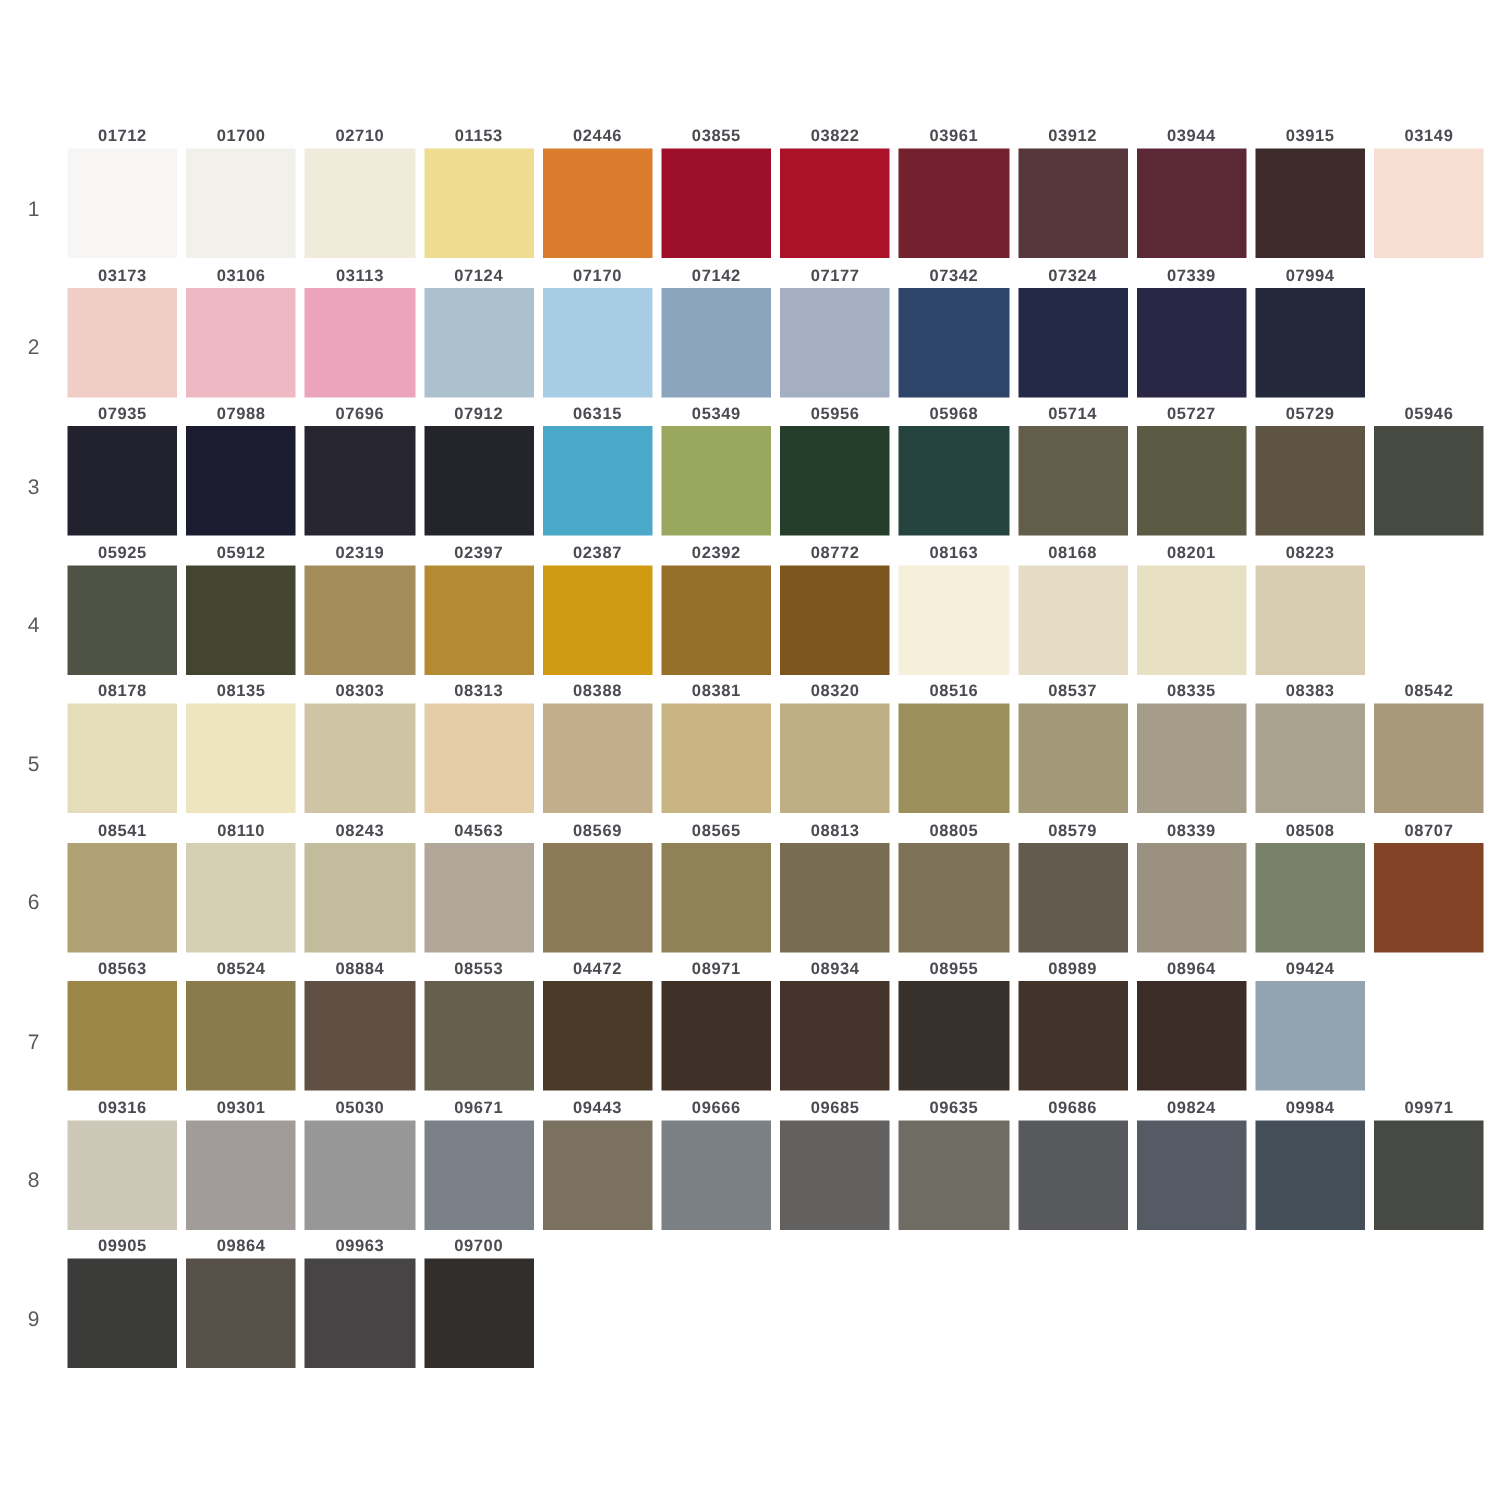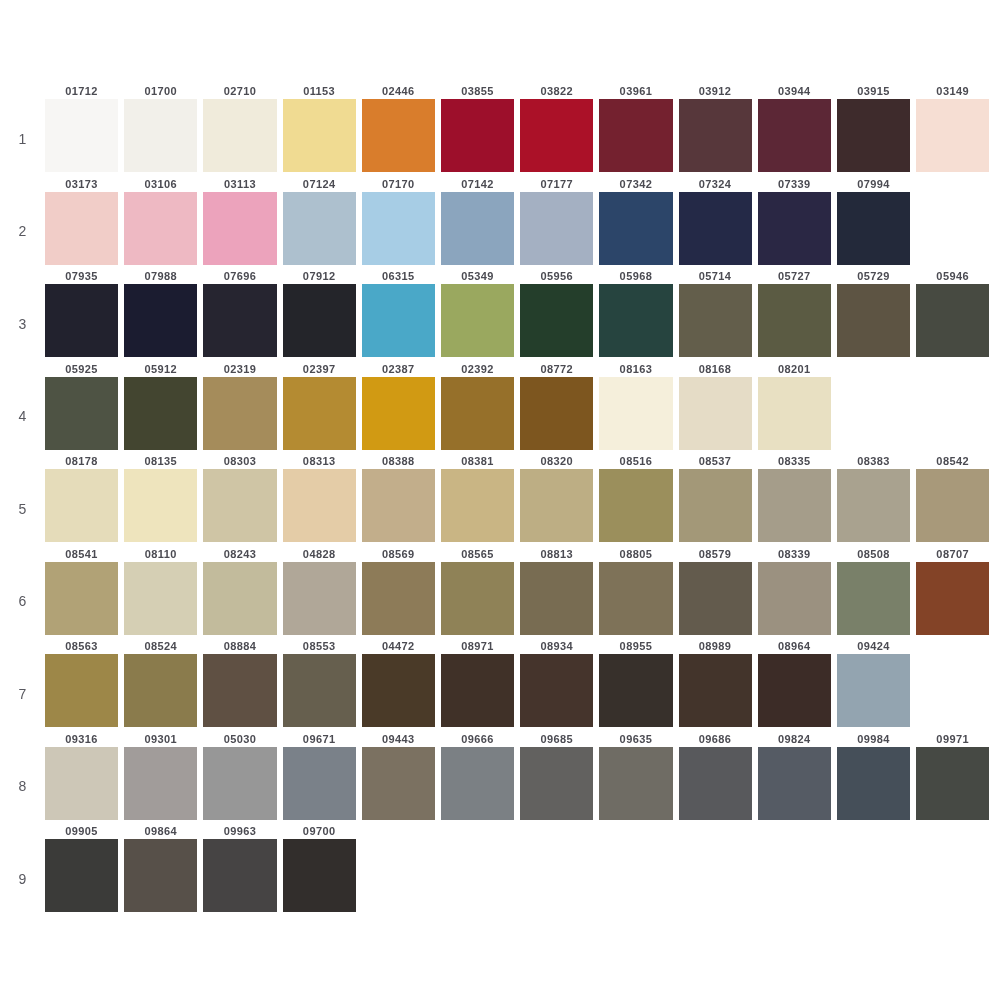--- a/index.html
+++ b/index.html
@@ -288,20 +288,24 @@
             <div class="cell-swatch" style="background-color: rgb(245, 239, 219);"></div>
           </div>
           <div class="cell">
             <div class="cell-code">08168</div>
             <div class="cell-swatch" style="background-color: rgb(229, 220, 198);"></div>
           </div>
           <div class="cell">
             <div class="cell-code">08201</div>
             <div class="cell-swatch" style="background-color: rgb(232, 224, 194);"></div>
           </div>
+          <div class="cell">
+            <div class="cell-code">08223</div>
+            <div class="cell-swatch" style="background-color: rgb(216, 205, 177);"></div>
+          </div>
         </div>
       </div>
       <div class="swatch-row">
         <div class="row-number-cell">
           <span class="row-number">5</span>
         </div>
         <div class="cells">
           <div class="cell">
             <div class="cell-code">08178</div>
             <div class="cell-swatch" style="background-color: rgb(229, 220, 186);"></div>
@@ -363,21 +367,21 @@
           </div>
           <div class="cell">
             <div class="cell-code">08110</div>
             <div class="cell-swatch" style="background-color: rgb(213, 207, 180);"></div>
           </div>
           <div class="cell">
             <div class="cell-code">08243</div>
             <div class="cell-swatch" style="background-color: rgb(194, 187, 156);"></div>
           </div>
           <div class="cell">
-            <div class="cell-code">04828</div>
+            <div class="cell-code">04563</div>
             <div class="cell-swatch" style="background-color: rgb(176, 167, 152);"></div>
           </div>
           <div class="cell">
             <div class="cell-code">08569</div>
             <div class="cell-swatch" style="background-color: rgb(141, 123, 88);"></div>
           </div>
           <div class="cell">
             <div class="cell-code">08565</div>
             <div class="cell-swatch" style="background-color: rgb(143, 130, 87);"></div>
           </div>

